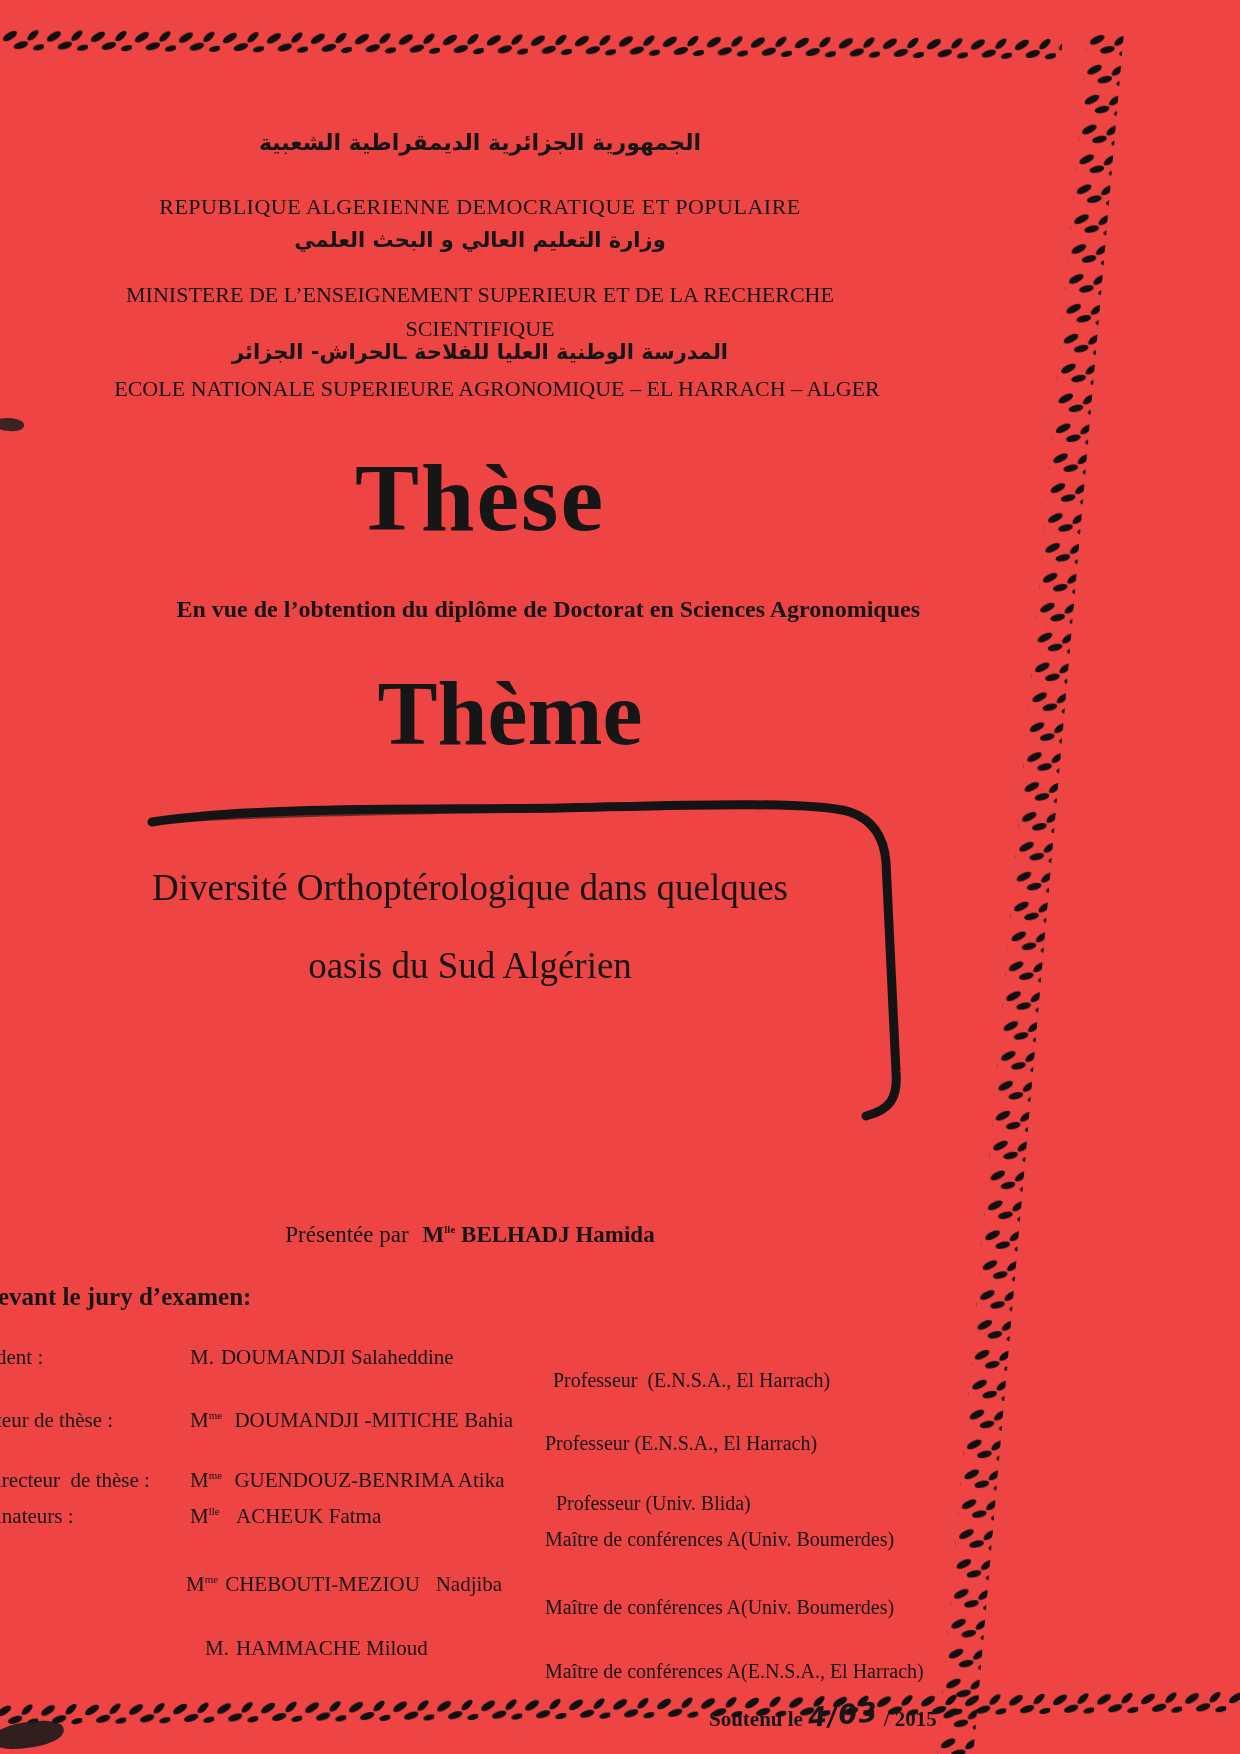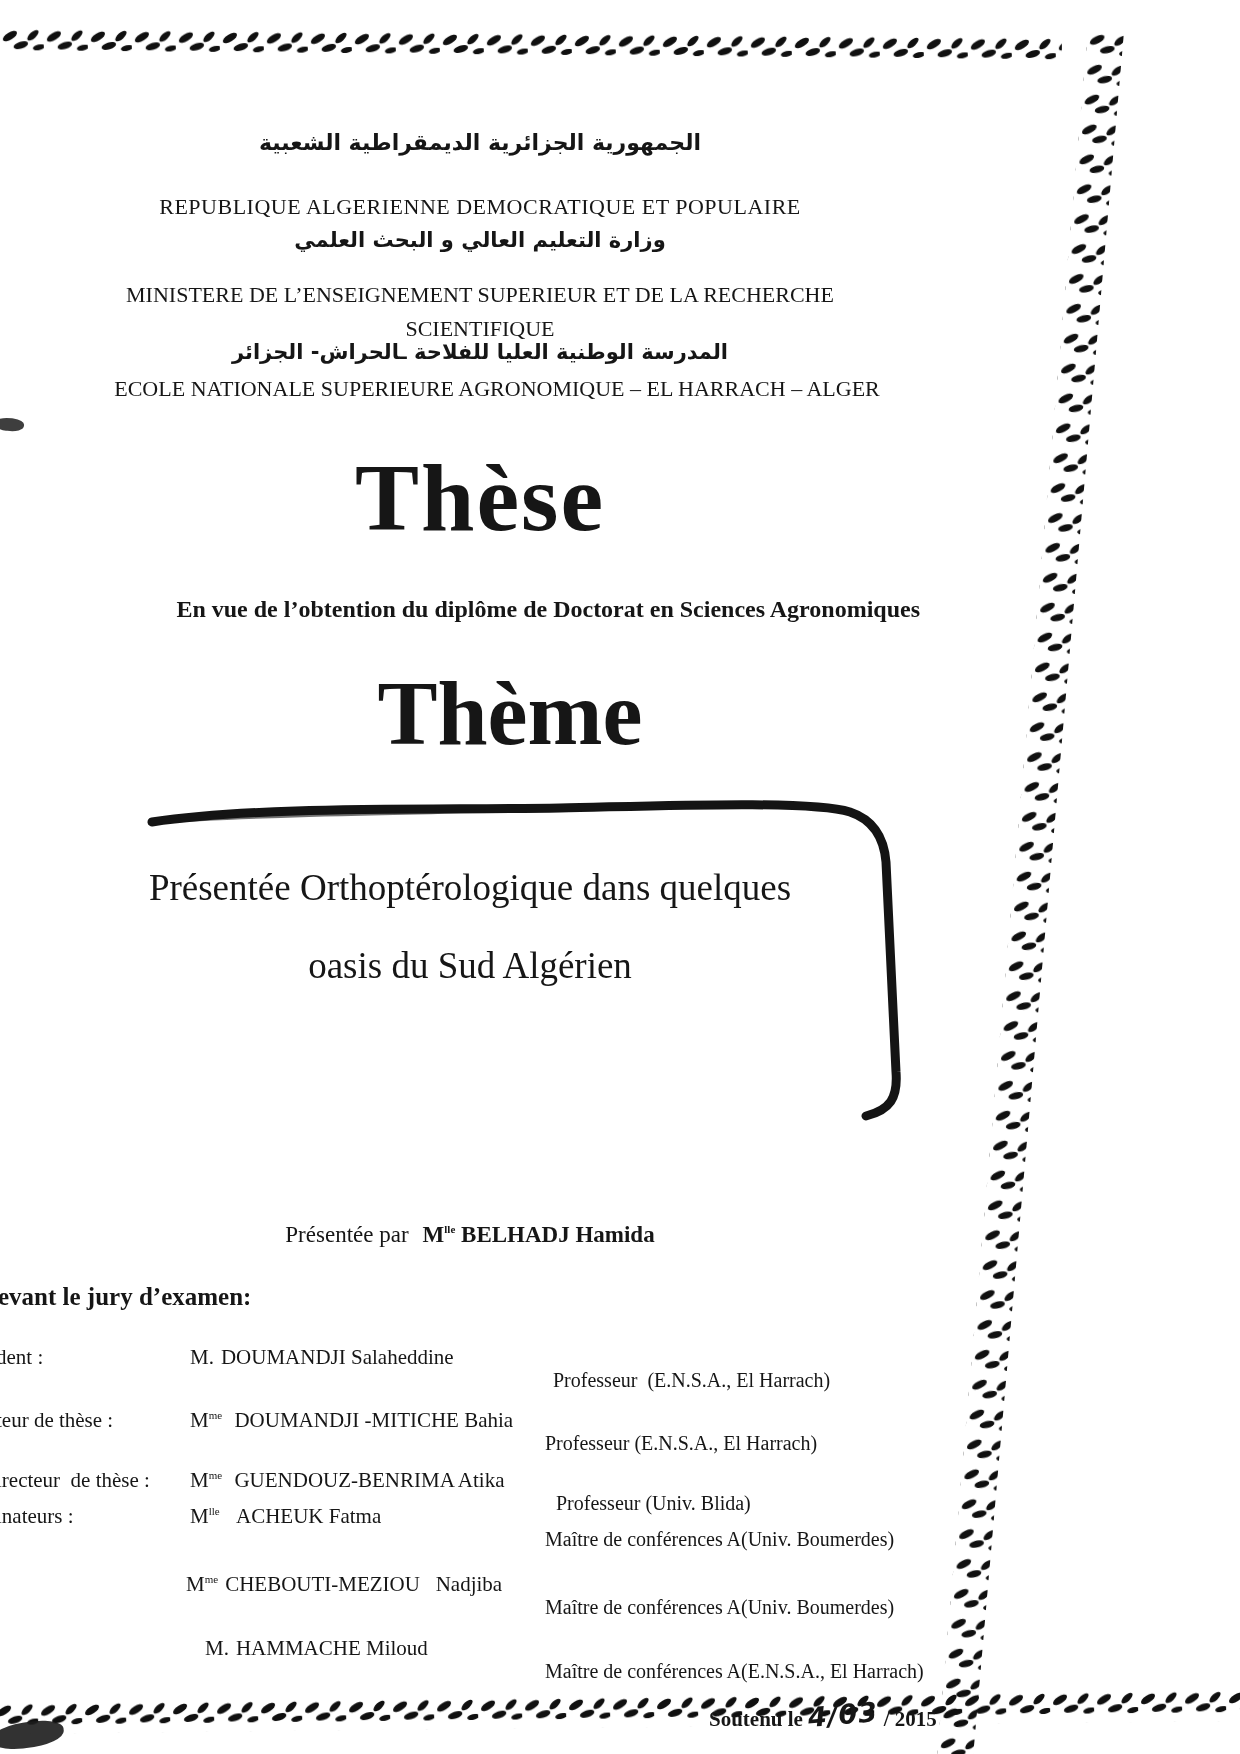--- a/index.html
+++ b/index.html
@@ -1,20 +1,20 @@
 <!DOCTYPE html>
 <html><head>
 <meta charset="utf-8">
 <style>
   html,body{margin:0;padding:0;background:#e8e8e8;}
   .page{
     position:relative;
     width:1240px;height:1754px;
     margin:0 auto;
-    background:#ffffff;
+    background:#ef4444;
     overflow:hidden;
     font-family:"Liberation Serif", serif;
     color:#161616;
   }
   .abs{position:absolute;z-index:2;}
   .center{left:0;width:960px;text-align:center;}
   .ar{font-family:"DejaVu Sans", sans-serif;font-weight:bold;direction:rtl;}
 
   .ar-republic{top:130px;font-size:22px;}
   .fr-republic{top:194px;font-size:22px;letter-spacing:.5px;}
@@ -97,21 +97,21 @@
     <div>MINISTERE DE L’ENSEIGNEMENT SUPERIEUR ET DE LA RECHERCHE</div>
     <div>SCIENTIFIQUE</div>
   </div>
   <div class="abs center ar ar-school">المدرسة الوطنية العليا للفلاحة ـالحراش- الجزائر</div>
   <div class="abs center fr-school">ECOLE NATIONALE SUPERIEURE AGRONOMIQUE – EL HARRACH – ALGER</div>
 
   <div class="abs center these">Thèse</div>
   <div class="abs degree">En vue de l’obtention du diplôme de Doctorat en Sciences Agronomiques</div>
   <div class="abs center theme-h">Thème</div>
 
-  <div class="abs title1">Présentée Orthoptérologique dans quelques</div>
+  <div class="abs title1">Diversité Orthoptérologique dans quelques</div>
   <div class="abs title2">oasis du Sud Algérien</div>
 
   <div class="abs presented">
     <span class="pfx">Présentée par</span><span class="bold"><span>M</span><sup>lle</sup>
       <span>BELHADJ Hamida</span></span>
   </div>
 
   <div class="abs jury-head">evant le jury d’examen:</div>
 
   <div class="jrow" style="top:1345px">

